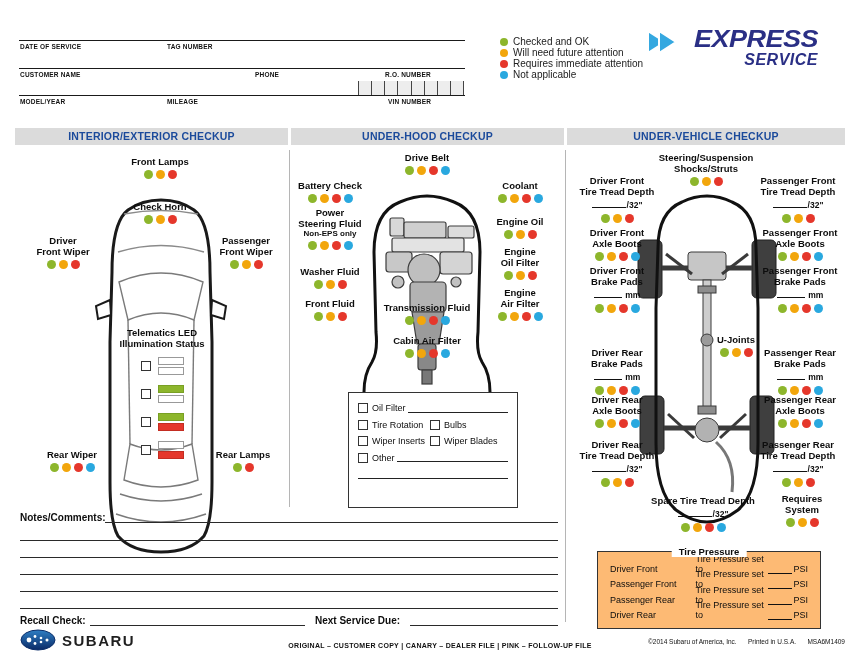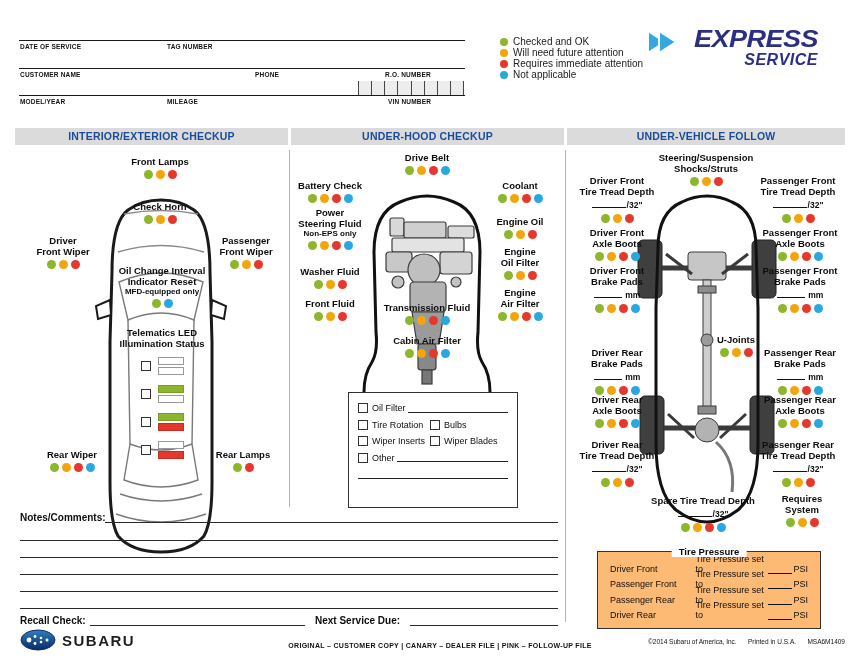--- a/index.html
+++ b/index.html
@@ -117,21 +117,21 @@
     <div class="exp1" style="color:#2a2f85">EXPRESS</div>
     <div class="exp2" style="color:#2a2f85">SERVICE</div>
     <svg class="exp-arrows" width="30" height="24" viewBox="0 0 30 24">
       <polygon points="0,1 17,12 0,23" fill="#35a8e0" stroke="#fff" stroke-width="2"></polygon>
       <polygon points="11,1 28,12 11,23" fill="#35a8e0" stroke="#fff" stroke-width="2"></polygon>
     </svg>
   </div>
 
   <div class="colhdr" style="left:291px;width:273px">UNDER-HOOD CHECKUP</div>
   <div class="colhdr" style="left:15px;width:273px">INTERIOR/EXTERIOR CHECKUP</div>
-  <div class="colhdr" style="left:567px;width:278px">UNDER-VEHICLE FOLLOW</div>
+  <div class="colhdr" style="left:567px;width:278px">UNDER-VEHICLE CHECKUP</div>
   <div class="vdiv" style="left:289px;top:150px;height:357px"></div>
   <div class="vdiv" style="left:565px;top:150px;height:472px"></div>
 
   <svg class="illus" style="left:86px;top:192px" width="150" height="368" viewBox="0 0 150 368">
     <path d="M26,80 Q26,30 42,18 Q56,8 75,8 Q94,8 108,18 Q124,30 124,80 L126,150 L126,290 Q126,330 118,344 Q104,360 75,360 Q46,360 32,344 Q24,330 24,290 L24,150 Z" fill="#fff" stroke="#1a1a1a" stroke-width="3"></path>
     <path d="M24,108 L10,114 L12,127 L25,123 Z" fill="#fff" stroke="#1a1a1a" stroke-width="2"></path>
     <path d="M126,108 L140,114 L138,127 L125,123 Z" fill="#fff" stroke="#1a1a1a" stroke-width="2"></path>
     <path d="M38,22 Q75,15 112,22" fill="none" stroke="#8a8a8a" stroke-width="1.4"></path>
     <path d="M32,60 Q75,47 118,60" fill="none" stroke="#8a8a8a" stroke-width="1.4"></path>
     <path d="M33,90 Q75,72 117,90 L108,128 Q75,114 42,128 Z" fill="none" stroke="#7a7a7a" stroke-width="1.4"></path>
@@ -173,29 +173,20 @@
   <div class="item" style="left:198px;top:235px;width:96px">
     <div>Passenger</div>
     <div>Front Wiper</div>
     <div class="dots">
         <span class="dot" style="background: rgb(141, 182, 44);"></span>
         <span class="dot" style="background: rgb(242, 166, 12);"></span>
         <span class="dot" style="background: rgb(229, 55, 43);"></span>
       </div>
   </div>
 
-  <div class="item" style="left:90px;top:265px;width:144px">
-    <div>Oil Change Interval</div>
-    <div>Indicator Reset</div>
-    <div class="sub">MFD-equipped only</div>
-    <div class="dots">
-        <span class="dot" style="background: rgb(141, 182, 44);"></span>
-        <span class="dot" style="background: rgb(41, 168, 223);"></span>
-      </div>
-  </div>
 
   <div class="item" style="left:90px;top:327px;width:144px">
     <div>Telematics LED</div>
     <div>Illumination Status</div>
     <div class="tl-row">
       <span class="cb"></span>
       <span class="ledpair">
         <i data-led="off"></i>
         <i data-led="off"></i>
       </span>

